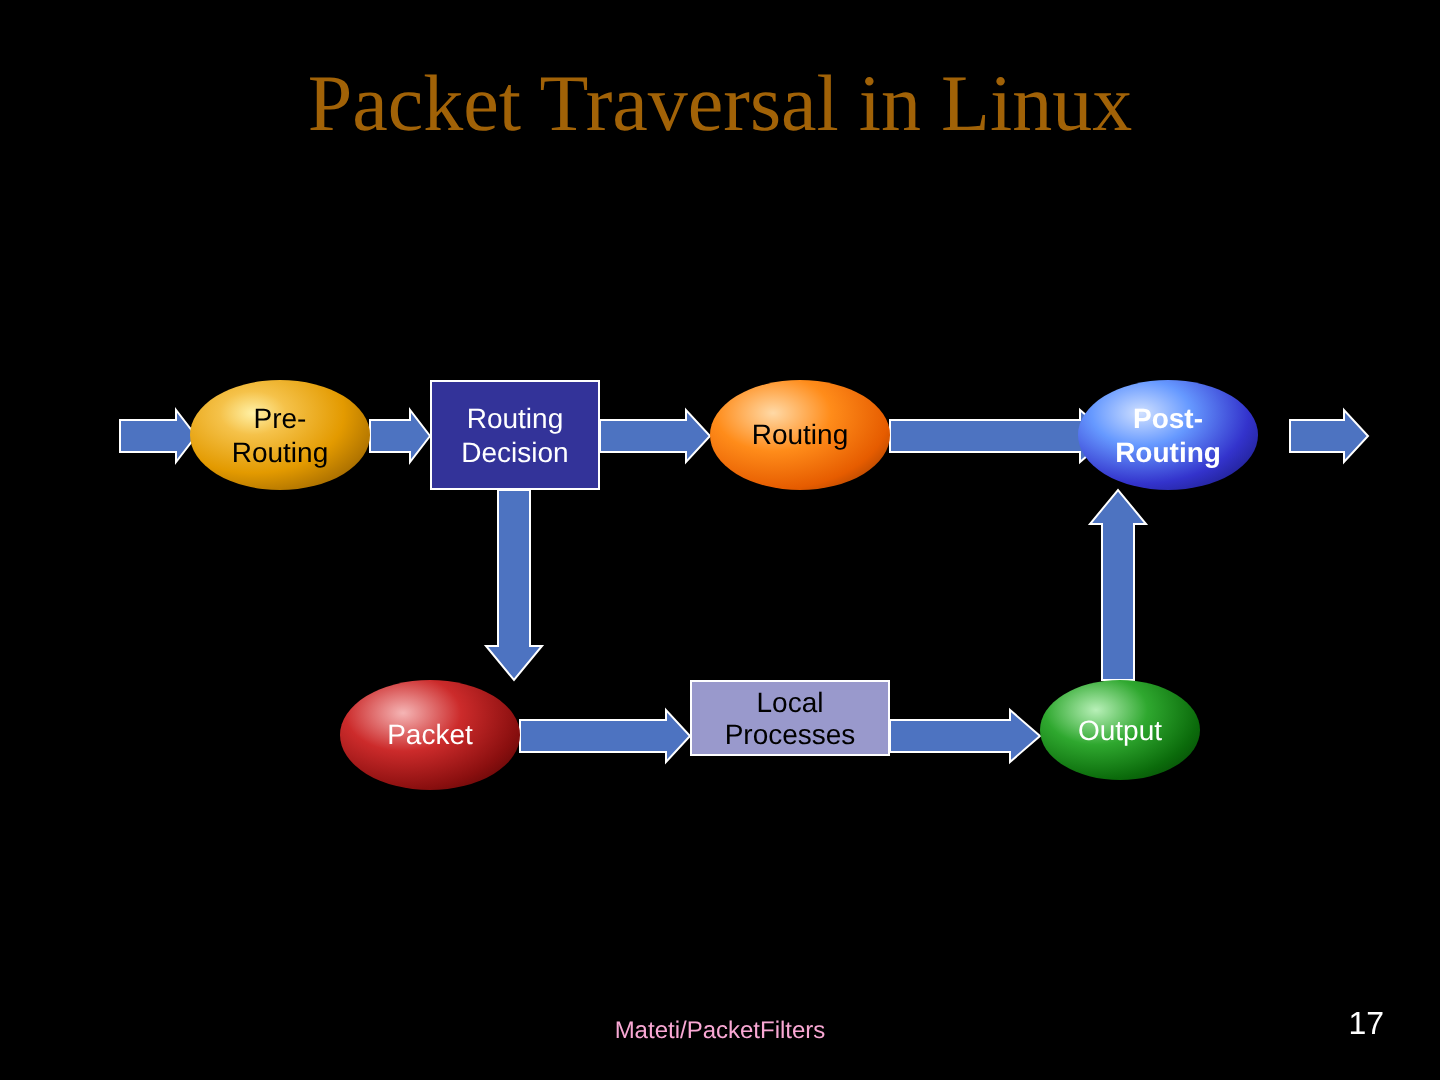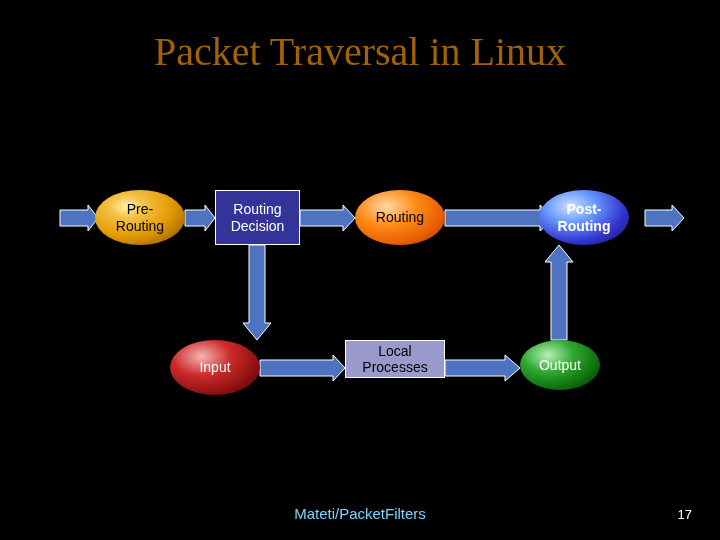--- a/index.html
+++ b/index.html
@@ -67,29 +67,29 @@
     left: 520px; top: 340px; width: 80px; height: 50px;
     background: radial-gradient(ellipse at 35% 30%, #b8f0b8 0%, #2fa82f 35%, #0b6b0b 70%, #033303 100%);
     color: #fff;
   }
   .footer {
     position: absolute;
     bottom: 18px;
     left: 0;
     width: 720px;
     text-align: center;
-    color: #7dd3fc;
-    font-size: 15px;
+    color: #f9a8d4;
+    font-size: 12px;
   }
   .page-num {
     position: absolute;
     bottom: 18px;
     right: 28px;
     color: #ffffff;
-    font-size: 13px;
+    font-size: 16px;
   }
   svg#arrows {
     position: absolute;
     left: 0; top: 0;
     width: 720px; height: 540px;
     pointer-events: none;
   }
 </style>
 </head>
 <body>
@@ -144,21 +144,21 @@
 <div id="n-rd" class="node rect">
   <span>Routing<br>Decision</span>
 </div>
 <div id="n-fwd" class="node oval">
   <span>Routing</span>
 </div>
 <div id="n-post" class="node oval">
   <span>Post-<br>Routing</span>
 </div>
 <div id="n-input" class="node oval">
-  <span>Input</span>
+  <span>Packet</span>
 </div>
 <div id="n-local" class="node rect">
   <span>Local<br>Processes</span>
 </div>
 <div id="n-out" class="node oval">
   <span>Output</span>
 </div>
 
 <div class="footer">Mateti/PacketFilters</div>
 <div class="page-num">17</div>

